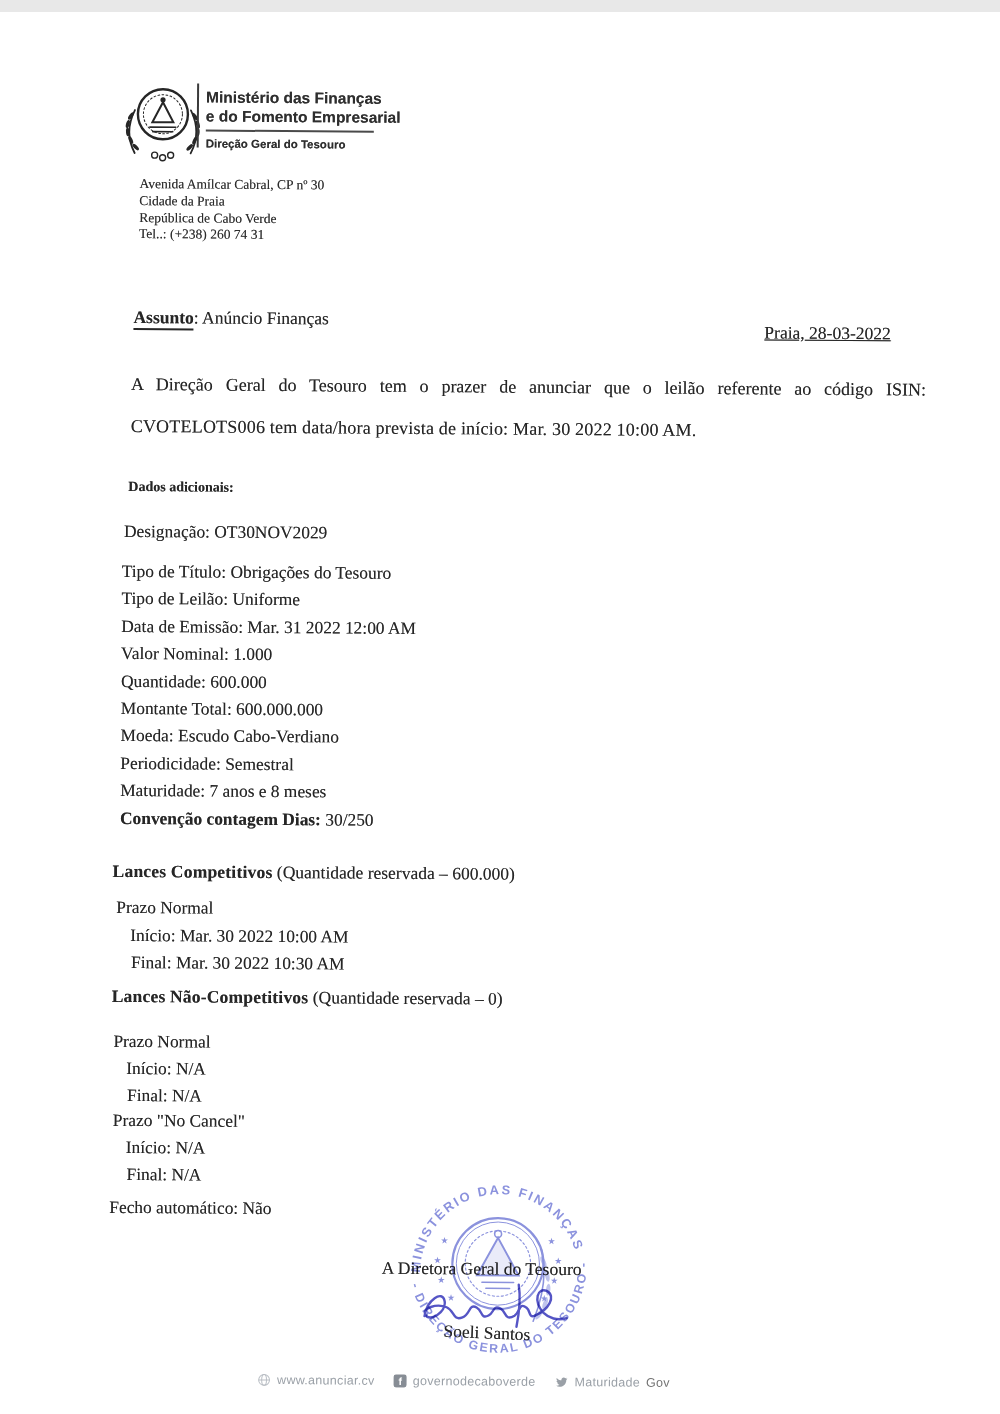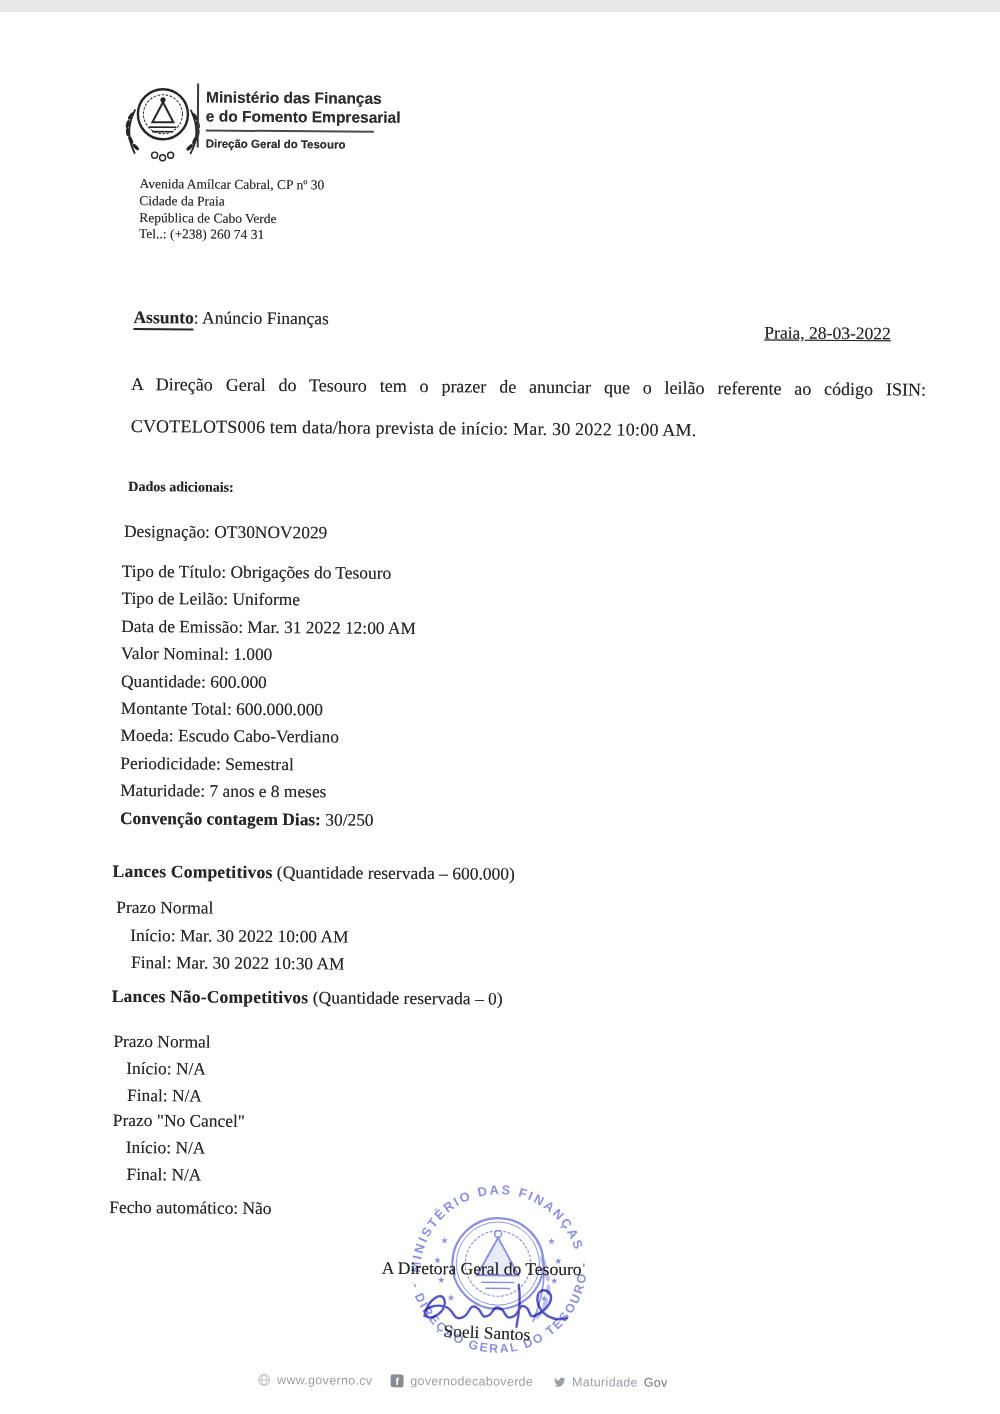--- a/index.html
+++ b/index.html
@@ -196,21 +196,21 @@
   <div class="abs serif signer" style="left:452px;top:1308px">Soeli Santos</div>
 
   <div class="abs sans footer" style="left:266px;top:1360px">
     <svg width="14" height="14" viewBox="0 0 14 14">
       <g stroke="#b9bec4" fill="none" stroke-width="1">
         <circle cx="7" cy="7" r="5.4"></circle>
         <ellipse cx="7" cy="7" rx="2.4" ry="5.4"></ellipse>
         <path d="M1.6 7 H12.4"></path>
       </g>
     </svg>
-    <span class="gap-s">www.governo.cv</span>
+    <span class="gap-s">www.anunciar.cv</span>
 
     <svg class="gap-l" width="14" height="14" viewBox="0 0 14 14">
       <rect x="0.5" y="0.5" width="13" height="13" rx="2.4" fill="#878d95"></rect>
       <text x="7.4" y="11" text-anchor="middle" fill="#ffffff" font-family="Liberation Sans, sans-serif" font-size="10.5" font-weight="bold">f</text>
     </svg>
     <span class="gap-s">governodecaboverde</span>
 
     <svg class="gap-l" width="15" height="14" viewBox="0 0 14 14">
       <path fill="#9aa0a7" d="M13.6 3.6c-.4.2-.9.3-1.3.4.5-.3.8-.7 1-1.3-.4.3-.9.5-1.5.6-.4-.5-1-.8-1.7-.8-1.3 0-2.3 1-2.3 2.3 0 .2 0 .4.1.5C6 5.2 4.3 4.3 3.2 2.9c-.2.4-.3.8-.3 1.2 0 .8.4 1.5 1 1.9-.4 0-.7-.1-1-.3v.1c0 1.1.8 2.1 1.9 2.3-.2.1-.4.1-.6.1-.2 0-.3 0-.4-.1.3.9 1.1 1.6 2.1 1.6-.8.6-1.8 1-2.9 1H2.5c1 .7 2.3 1 3.6 1 4.3 0 6.6-3.5 6.6-6.6v-.3c.5-.3.9-.7 1.2-1.1z"></path>
     </svg>

